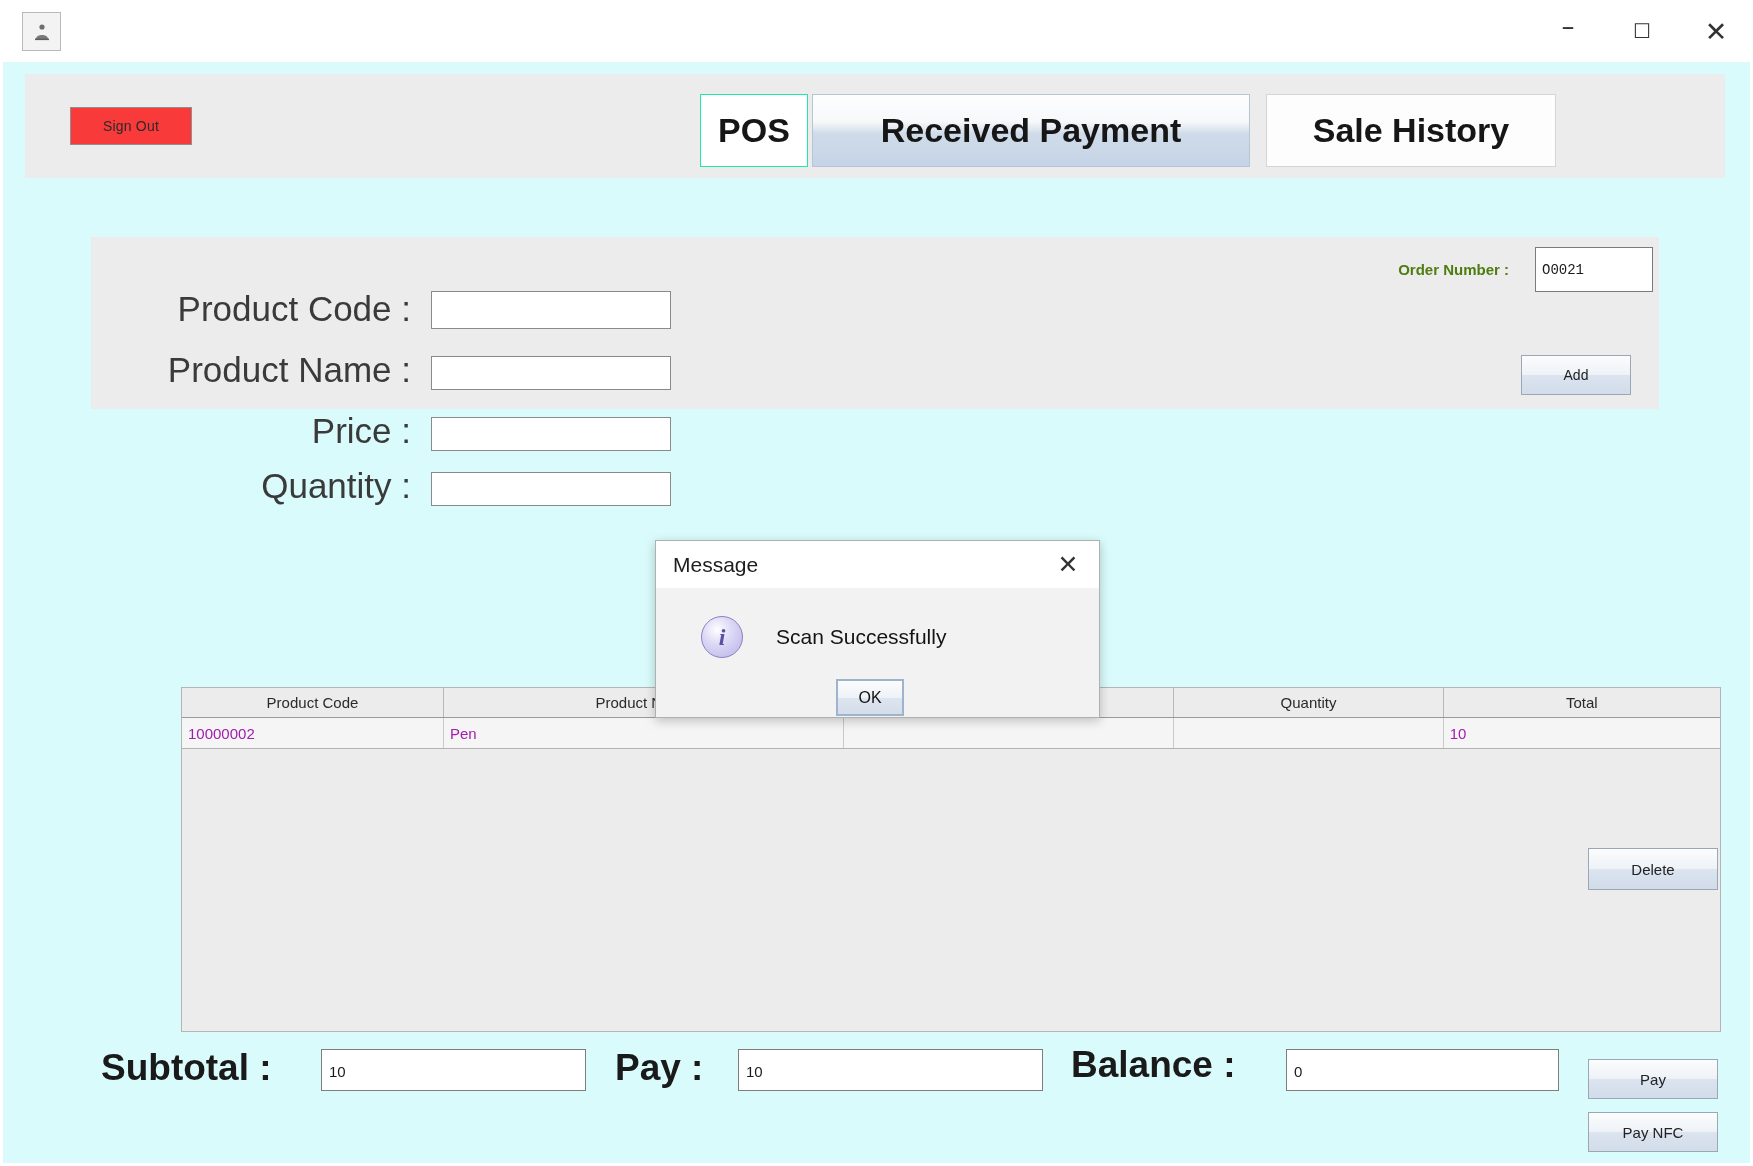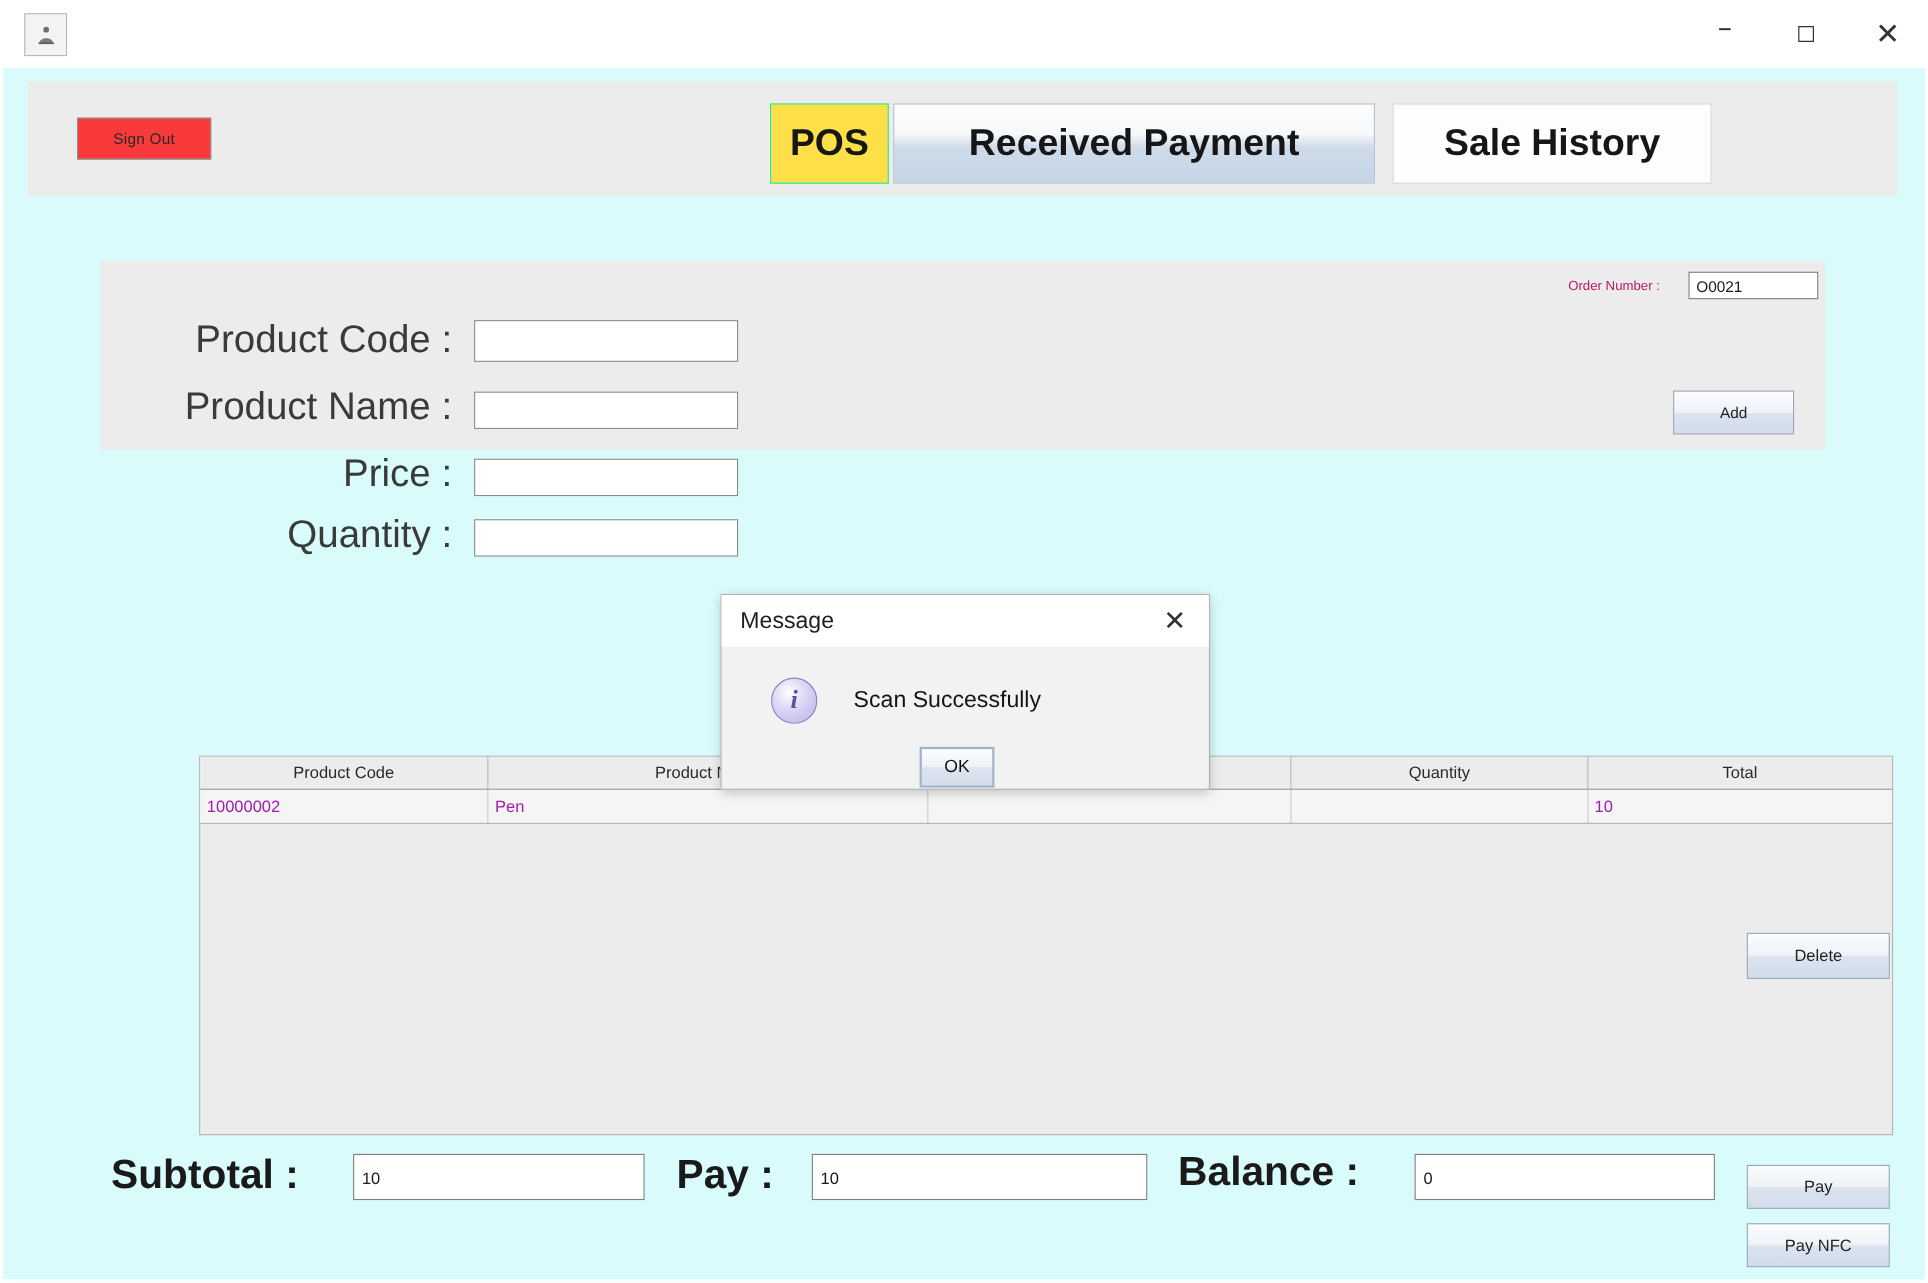--- a/index.html
+++ b/index.html
@@ -65,21 +65,21 @@
   }
   .tab{
     display:flex;align-items:center;justify-content:center;
     font-size:34px;font-weight:bold;color:#161616;
     border:1px solid #cfcfcf;
     box-sizing:border-box;
     cursor:pointer;
     white-space:nowrap;
   }
   .tab.pos{
-    width:108px;background:#fde047;border-color:#1fe8a8;
+    width:108px;background:#ffffff;border-color:#1fe8a8;
   }
   .tab.received{
     width:438px;
     background:linear-gradient(to bottom,#fdfdfd 0%,#f6f8fa 38%,#cfdbe9 55%,#c5d4e6 100%);
     border-color:#b7c4d4;
     margin-left:4px;
   }
   .tab.history{
     width:290px;background:#fdfdfd;border-color:#d5d5d5;
     margin-left:16px;
@@ -87,29 +87,30 @@
 
   
   .form-panel{
     position:absolute;left:88px;top:175px;width:1568px;height:172px;
     background:#ececec;
   }
   .order-row{
     position:absolute;right:6px;top:10px;display:flex;align-items:center;
   }
   .order-label{
-    font-size:12px;color:#be185d;margin-right:26px;
+    font-size:15px;color:#4d7c0f;margin-right:26px;
     white-space:nowrap;
+    font-weight:bold;
   }
   .order-input{
-    width:118px;height:25px;box-sizing:border-box;
+    width:118px;height:45px;box-sizing:border-box;
     background:#ffffff;border:1px solid #7b7b7b;
     font-size:14px;color:#1a1a1a;
     padding:0 6px;line-height:28px;
-    font-family:Liberation Sans, sans-serif;
+    font-family:Liberation Mono, monospace;
   }
   .field-row{
     position:absolute;display:flex;align-items:flex-end;
   }
   .field-label{
     width:320px;text-align:right;
     font-size:35px;color:#3a3a3a;
     padding-right:20px;
     font-family:"Liberation Sans",sans-serif;
   }

